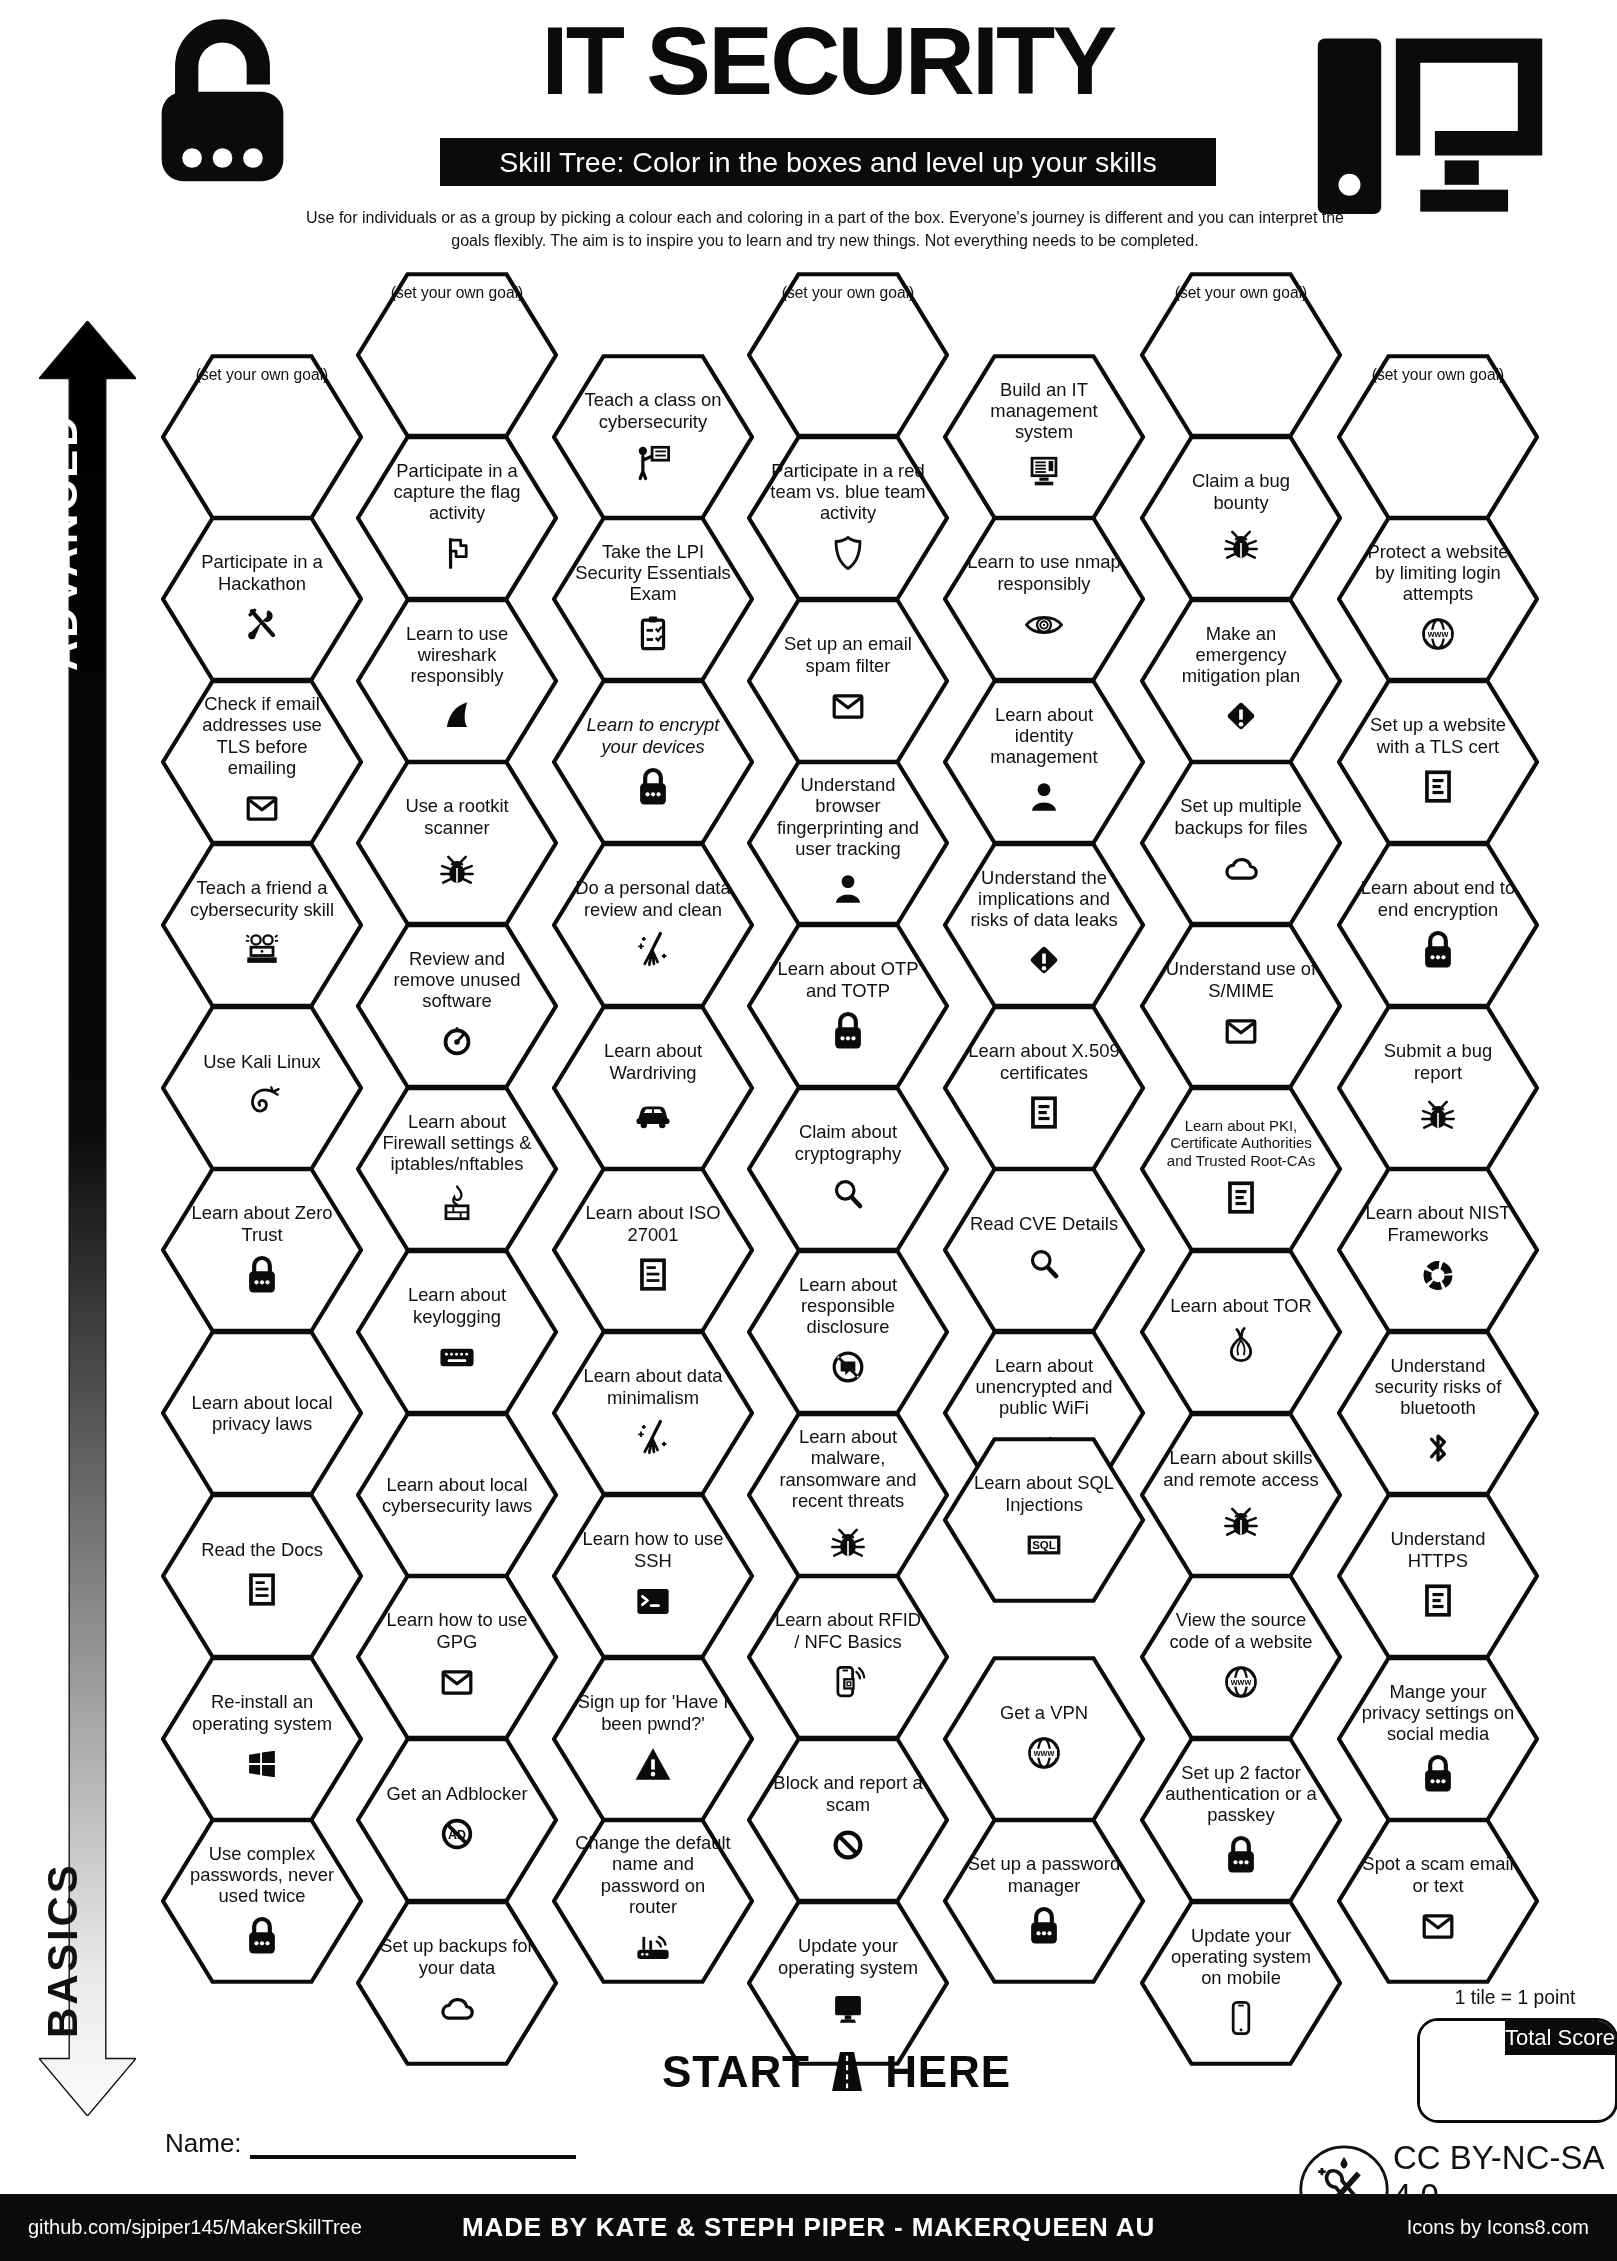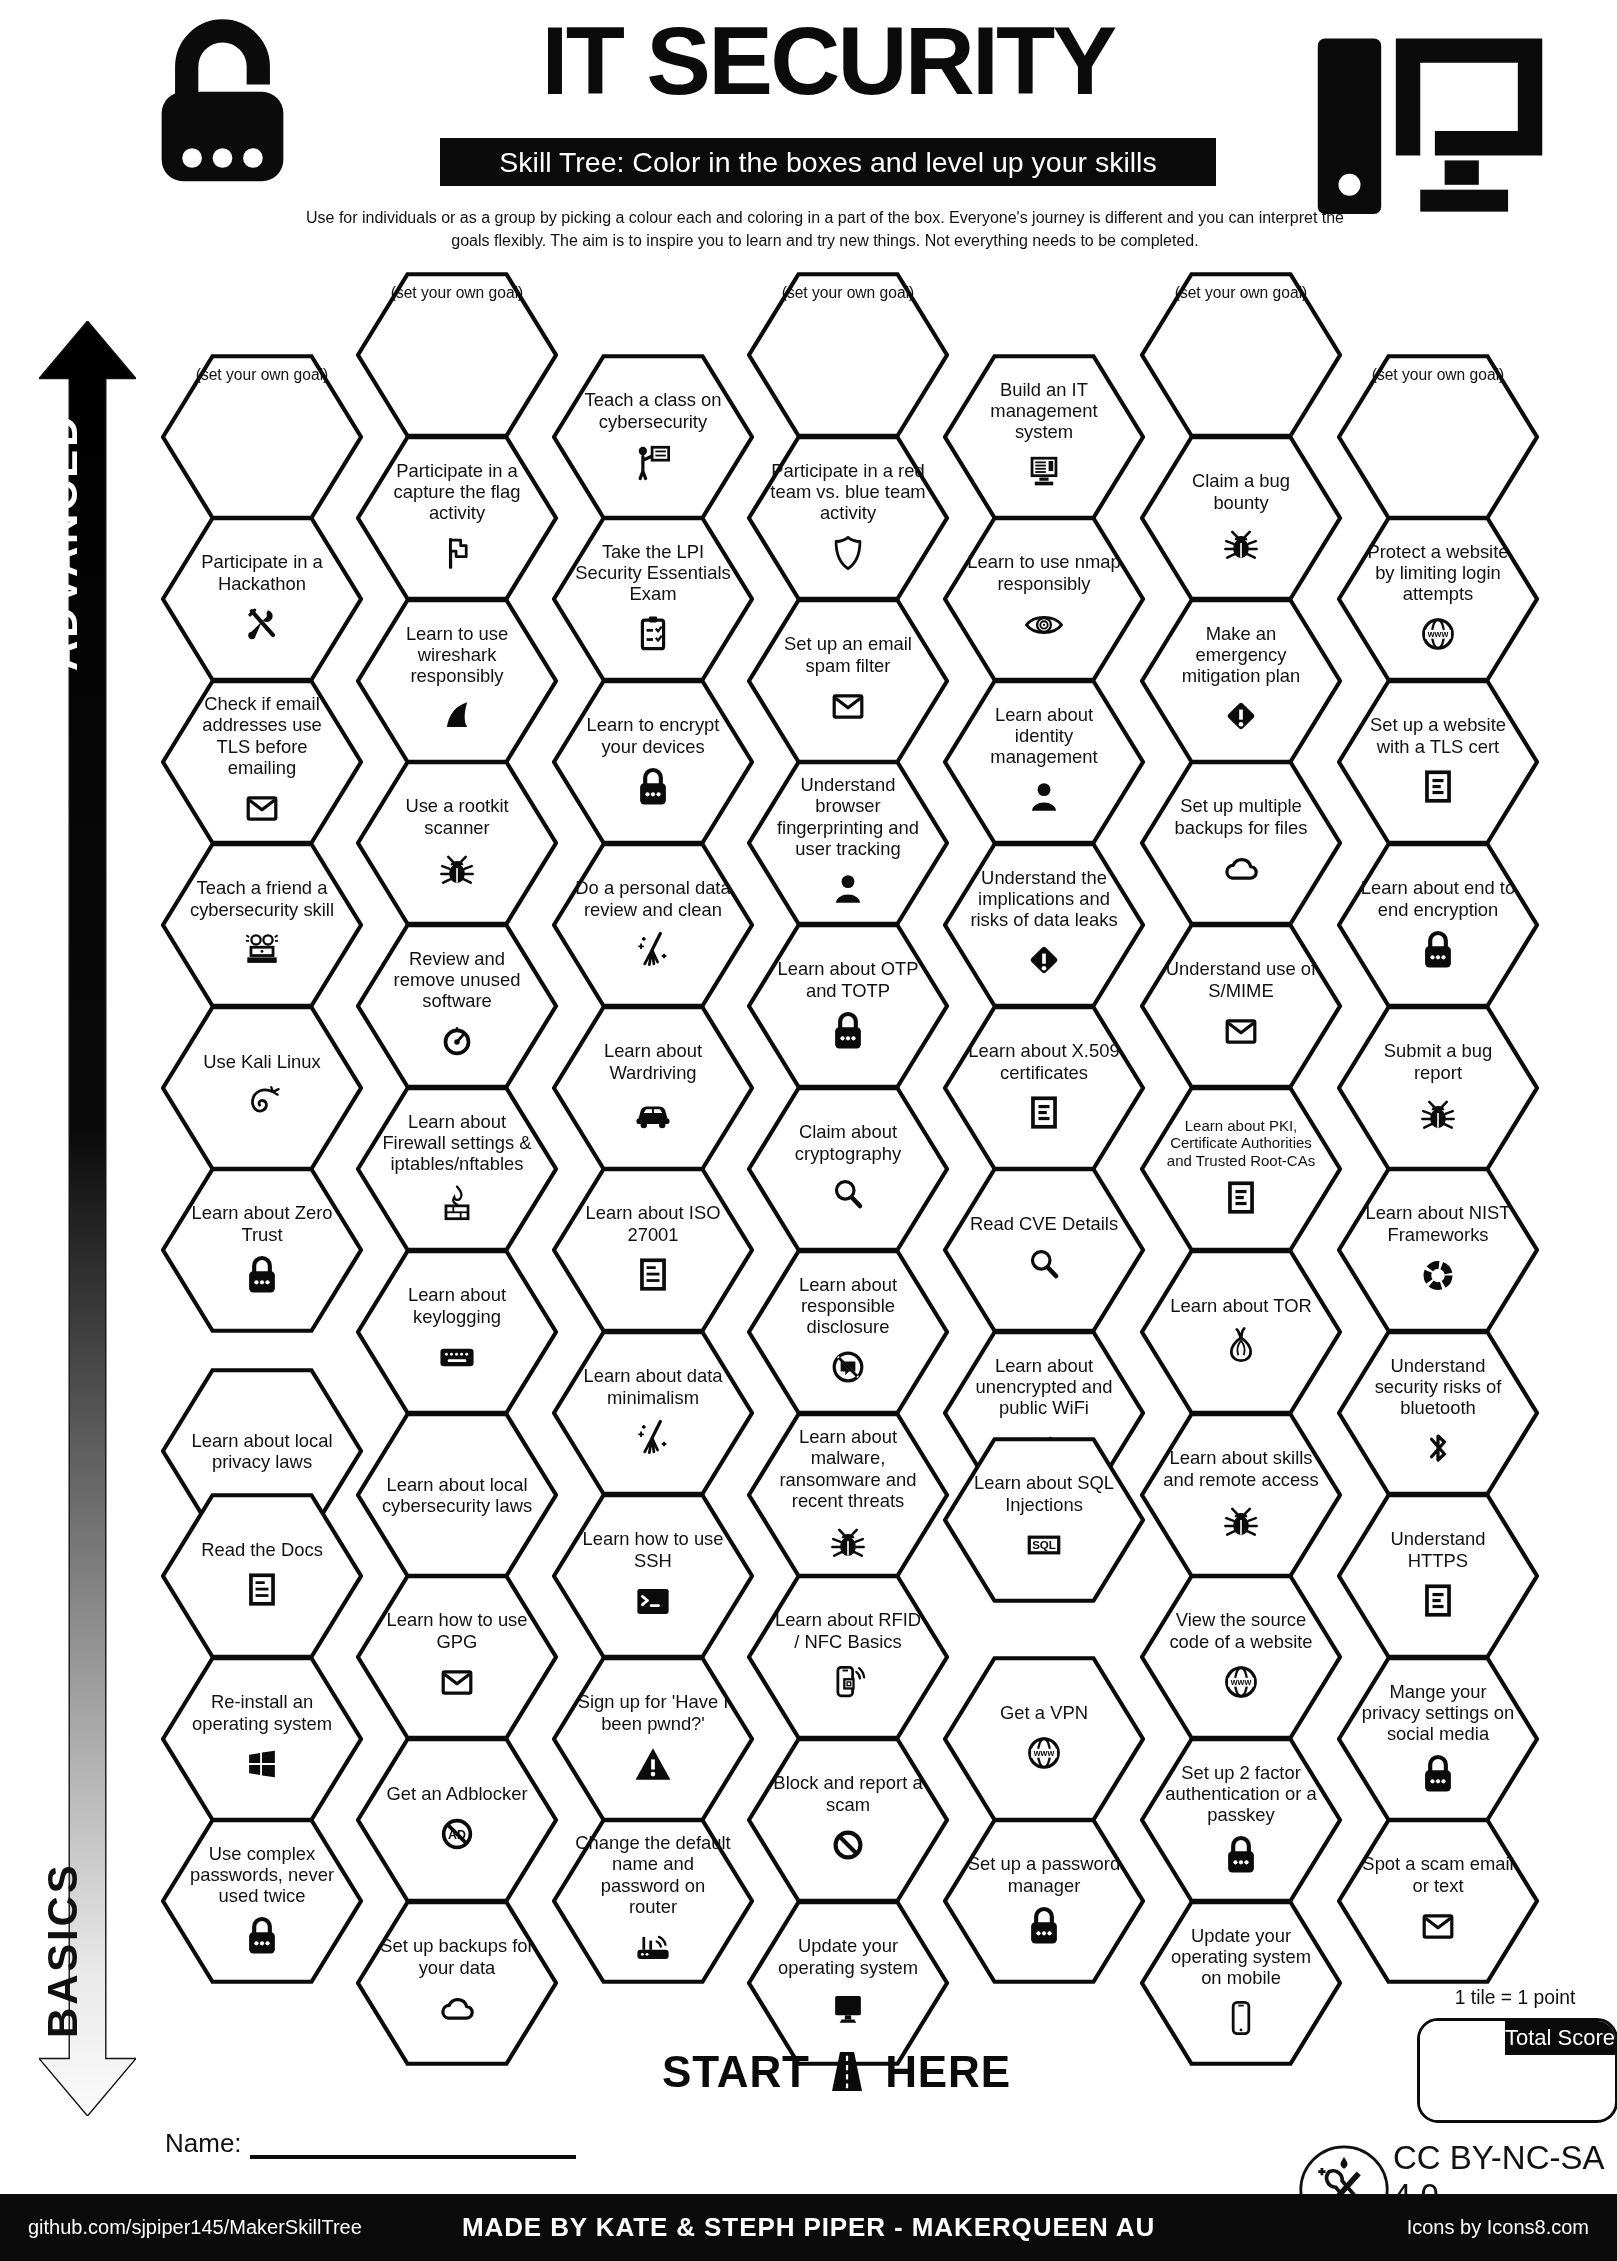--- a/index.html
+++ b/index.html
@@ -182,21 +182,21 @@
           <div class="label">Learn about Zero Trust</div>
           <div class="ticon"><svg viewBox="0 0 100 100">
               <rect x="22" y="42" width="56" height="46" rx="9" fill="#0b0b0b"></rect>
               <path d="M33 44 V30 a17 17 0 0 1 34 0 V44" fill="none" stroke="#0b0b0b" stroke-width="9"></path>
               <circle cx="38" cy="66" r="4.5" fill="#fff"></circle>
               <circle cx="50" cy="66" r="4.5" fill="#fff"></circle>
               <circle cx="62" cy="66" r="4.5" fill="#fff"></circle>
             </svg></div>
         </div>
       </div>
-      <div class="hex" style="left: 161px; top: 1368px;">
+      <div class="hex" style="left: 161px; top: 1330px;">
         <svg class="shape" viewBox="0 0 440 362">
           <polygon points="4,181 112,5 328,5 436,181 328,357 112,357" fill="#fff" stroke="#0b0b0b" stroke-width="9"></polygon>
         </svg>
         <div class="content">
           <div class="label">Learn about local privacy laws</div>
         </div>
       </div>
       <div class="hex" style="left: 161px; top: 1493px;">
         <svg class="shape" viewBox="0 0 440 362">
           <polygon points="4,181 112,5 328,5 436,181 328,357 112,357" fill="#fff" stroke="#0b0b0b" stroke-width="9"></polygon>
@@ -396,21 +396,21 @@
           <div class="ticon"><svg viewBox="0 0 100 100">
               <rect x="27" y="20" width="46" height="62" rx="5" fill="#fff" stroke="#0b0b0b" stroke-width="7"></rect>
               <rect x="41" y="12" width="18" height="13" rx="3" fill="#0b0b0b"></rect>
               <line x1="36" y1="42" x2="50" y2="42" stroke="#0b0b0b" stroke-width="6"></line>
               <path d="M56 38 l5 6 8-10" fill="none" stroke="#0b0b0b" stroke-width="5"></path>
               <line x1="36" y1="62" x2="50" y2="62" stroke="#0b0b0b" stroke-width="6"></line>
               <path d="M56 58 l5 6 8-10" fill="none" stroke="#0b0b0b" stroke-width="5"></path>
             </svg></div>
         </div>
       </div>
-      <div class="hex" style="left: 552px; top: 679px;">
+      <div class="hex" style="left: 552px; top: 679px; font-style: italic;">
         <svg class="shape" viewBox="0 0 440 362">
           <polygon points="4,181 112,5 328,5 436,181 328,357 112,357" fill="#fff" stroke="#0b0b0b" stroke-width="9"></polygon>
         </svg>
         <div class="content">
           <div class="label">Learn to encrypt your devices</div>
           <div class="ticon"><svg viewBox="0 0 100 100">
               <rect x="22" y="42" width="56" height="46" rx="9" fill="#0b0b0b"></rect>
               <path d="M33 44 V30 a17 17 0 0 1 34 0 V44" fill="none" stroke="#0b0b0b" stroke-width="9"></path>
               <circle cx="38" cy="66" r="4.5" fill="#fff"></circle>
               <circle cx="50" cy="66" r="4.5" fill="#fff"></circle>

